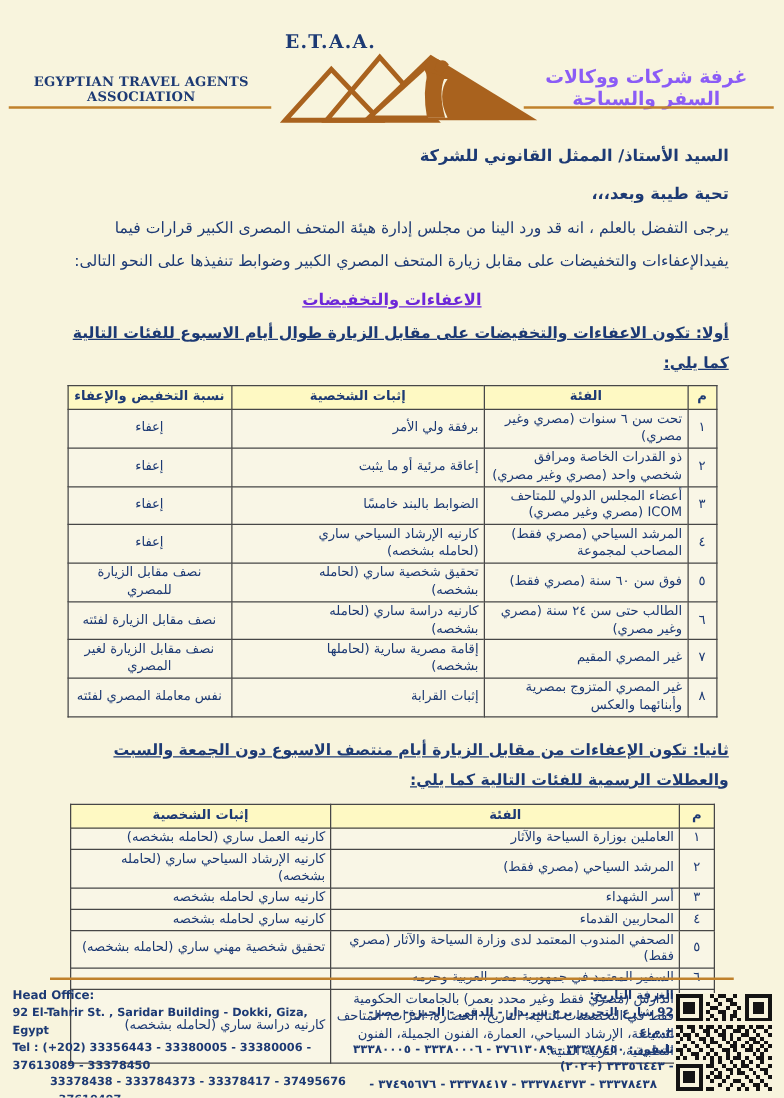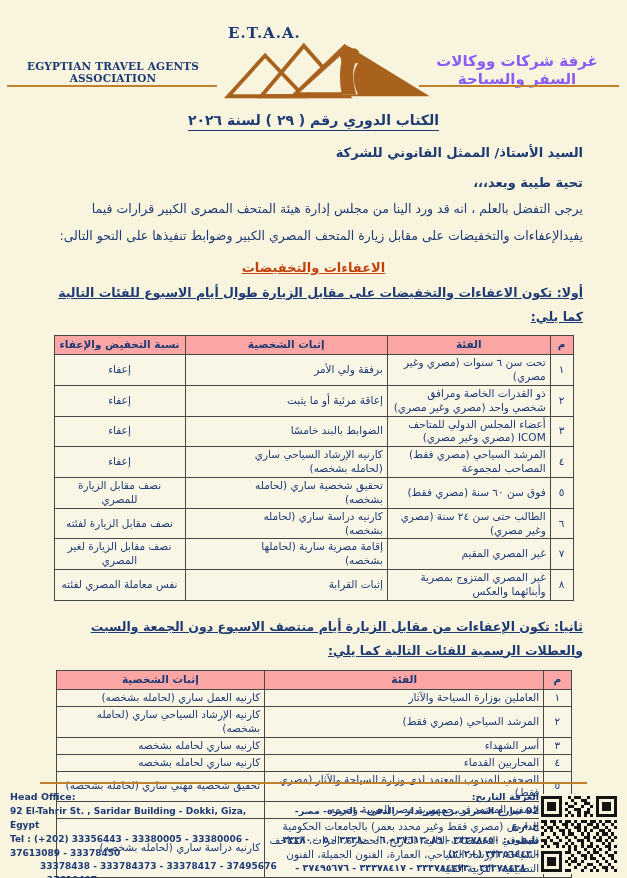--- a/index.html
+++ b/index.html
@@ -41,34 +41,34 @@
 
   
   .letter{direction:rtl;text-align:right;padding:14px 44px 0 40px;font-size:13px;color:#1d3a74;}
   .l-addr1{font-weight:bold;margin-bottom:15px;}
   .l-addr2{font-weight:bold;margin-bottom:9px;padding-right:28px;}
   .l-greet{font-weight:bold;margin-bottom:6px;}
   .l-body{line-height:2.15;font-size:12.5px;}
 
   
   .sec-head{
-    direction:rtl;text-align:center;font-weight:bold;font-size:13px;color:#c2410c;
+    direction:rtl;text-align:center;font-weight:bold;font-size:13px;color:#6d28d9;
     text-decoration:underline;margin-top:10px;
   }
   .sec-sub{
     direction:rtl;text-align:right;font-weight:bold;font-size:12.5px;color:#1d3a74;
     text-decoration:underline;padding:6px 44px 0 40px;line-height:1.9;
   }
 
   
   table{border-collapse:collapse;direction:rtl;background:#f9f6e6;}
   .t1{width:520px;margin:7px auto 0 auto;}
   .t2{width:516px;margin:8px auto 0 auto;}
   th,td{border:1px solid #474747;font-size:10.5px;line-height:1.32;padding:1px 4px;color:#1d3a74;}
-  th{background:#fca5a5;font-weight:bold;text-align:center;padding:2px 4px;margin-left:48px;}
+  th{background:#fef9c3;font-weight:bold;text-align:center;padding:2px 4px;margin-left:48px;}
   table{border:1.5px solid #3b3b3b;}
   td.num{text-align:center;width:19px;padding:1px 2px;}
   .t1 td.cat{width:176px;text-align:right;}
   .t1 td.idp{width:182px;text-align:right;padding-left:39px;}
   .t1 td.disc{width:137px;text-align:center;}
   .t2 td.cat{width:285px;text-align:right;}
   .t2 td.idp{width:210px;text-align:right;}
 
   
   .footer{position:absolute;left:0;right:0;top:782px;}
@@ -99,23 +99,20 @@
         <path d="M124 18 q-5 16 -1 38 l15 0 q-6 -22 0 -34 z" fill="#a9621e"></path>
         <path d="M131 10 q6 -4 10 2 l-4 6 q-5 1 -8 -2 z" fill="#a9621e"></path>
       </svg>
     </div>
     <div class="assoc-en">EGYPTIAN TRAVEL AGENTS ASSOCIATION</div>
     <div class="assoc-ar">غرفة شركات ووكالات السفر والسياحة</div>
     <div class="rule rule-en"></div>
     <div class="rule rule-ar"></div>
   </div>
 
-  <div class="doc-title">
-    <span>الكتاب الدوري رقم ( ٢٩ ) لسنة ٢٠٢٦</span>
-  </div>
 
   <div class="letter">
     <div class="l-addr1">السيد الأستاذ/ الممثل القانوني للشركة</div>
     <div class="l-greet">تحية طيبة وبعد،،،</div>
     <div class="l-body">يرجى التفضل بالعلم ، انه قد ورد الينا من مجلس إدارة هيئة المتحف المصرى الكبير قرارات فيما يفيدالإعفاءات والتخفيضات على مقابل زيارة المتحف المصري الكبير وضوابط تنفيذها على النحو التالى:</div>
   </div>
 
   <div class="sec-head">الاعفاءات والتخفيضات</div>
   <div class="sec-sub">أولا: تكون الاعفاءات والتخفيضات على مقابل الزيارة طوال أيام الاسبوع للفئات التالية كما يلي:</div>
 

